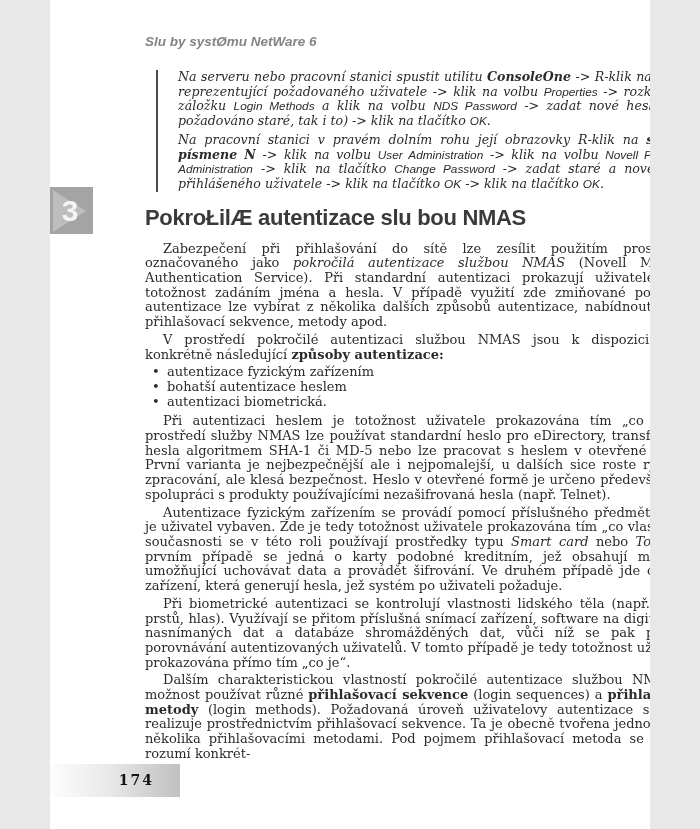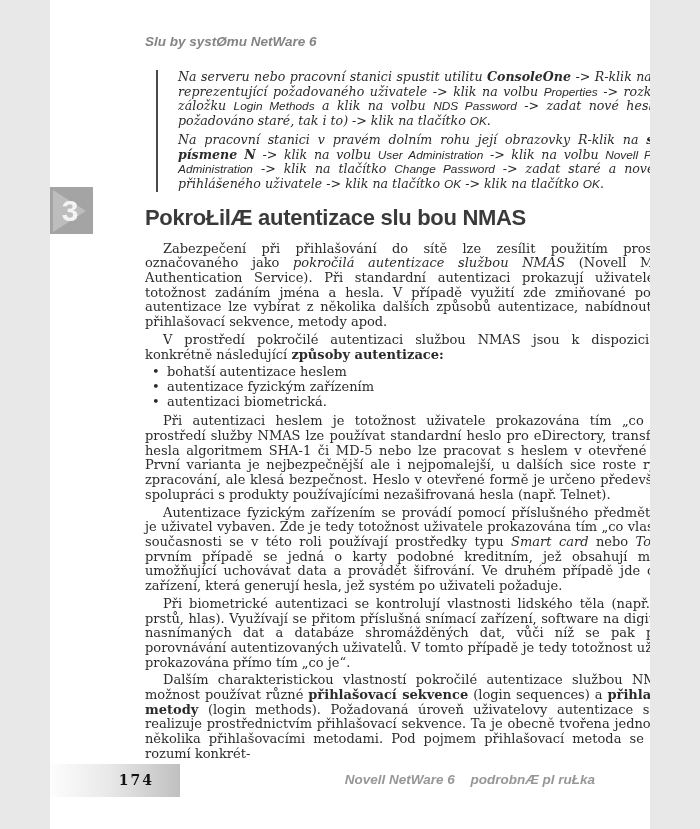--- a/index.html
+++ b/index.html
@@ -116,35 +116,31 @@
       <p class="note-p"><span>Na pracovní stanici v pravém dolním rohu její obrazovky R-klik na </span><span class="run-b">symbol písmene N</span><span> -&gt; klik na volbu </span><span class="run-sans">User Administration</span><span> -&gt; klik na volbu </span><span class="run-sans">Novell Password Administration</span><span> -&gt; klik na tlačítko </span><span class="run-sans">Change Password</span><span> -&gt; zadat staré a nové heslo přihlášeného uživatele -&gt; klik na tlačítko </span><span class="run-sans">OK</span><span> -&gt; klik na tlačítko </span><span class="run-sans">OK</span><span>.</span></p>
     </div>
 
     <h1 class="section-heading">PokroŁilÆ autentizace slu bou NMAS</h1>
 
     <div class="body-col">
       <p class="body-p"><span>Zabezpečení při přihlašování do sítě lze zesílit použitím prostředku označovaného jako </span><span class="run-i">pokročilá autentizace službou NMAS</span><span> (Novell Modular Authentication Service). Při standardní autentizaci prokazují uživatelé svoji totožnost zadáním jména a hesla. V případě využití zde zmiňované pokročilé autentizace lze vybírat z několika dalších způsobů autentizace, nabídnout různé přihlašovací sekvence, metody apod.</span></p>
       <p class="body-p"><span>V prostředí pokročilé autentizaci službou NMAS jsou k dispozici navíc konkrétně následující </span><span class="run-b">způsoby autentizace:</span></p>
 
       <ul class="bullets">
+        <li>autentizace fyzickým zařízením</li>
         <li>bohatší autentizace heslem</li>
-        <li>autentizace fyzickým zařízením</li>
         <li>autentizaci biometrická.</li>
       </ul>
 
       <p class="body-p"><span>Při autentizaci heslem je totožnost uživatele prokazována tím „co ví“. V prostředí služby NMAS lze používat standardní heslo pro eDirectory, transformaci hesla algoritmem SHA-1 či MD-5 nebo lze pracovat s heslem v otevřené formě. První varianta je nejbezpečnější ale i nejpomalejší, u dalších sice roste rychlost zpracování, ale klesá bezpečnost. Heslo v otevřené formě je určeno především pro spolupráci s produkty používajícími nezašifrovaná hesla (např. Telnet).</span></p>
       <p class="body-p"><span>Autentizace fyzickým zařízením se provádí pomocí příslušného předmětu, jímž je uživatel vybaven. Zde je tedy totožnost uživatele prokazována tím „co vlastní“. V současnosti se v této roli používají prostředky typu </span><span class="run-i">Smart card</span><span> nebo </span><span class="run-i">Token</span><span>. V prvním případě se jedná o karty podobné kreditním, jež obsahují mikročip umožňující uchovávat data a provádět šifrování. Ve druhém případě jde o ruční zařízení, která generují hesla, jež systém po uživateli požaduje.</span></p>
       <p class="body-p"><span>Při biometrické autentizaci se kontrolují vlastnosti lidského těla (např. otisky prstů, hlas). Využívají se přitom příslušná snímací zařízení, software na digitalizaci nasnímaných dat a databáze shromážděných dat, vůči níž se pak provádí porovnávání autentizovaných uživatelů. V tomto případě je tedy totožnost uživatele prokazována přímo tím „co je“.</span></p>
       <p class="body-p"><span>Dalším charakteristickou vlastností pokročilé autentizace službou NMAS je možnost používat různé </span><span class="run-b">přihlašovací sekvence</span><span> (login sequences) a </span><span class="run-b">přihlašovací metody</span><span> (login methods). Požadovaná úroveň uživatelovy autentizace se totiž realizuje prostřednictvím přihlašovací sekvence. Ta je obecně tvořena jednou nebo několika přihlašovacími metodami. Pod pojmem přihlašovací metoda se přitom rozumí konkrét-</span></p>
     </div>
 
   </div>
 
   <div class="page-num-box">
     <span class="page-num">174</span>
   </div>
 
-  <div class="footer-right">
-    <span>Novell NetWare 6</span>
-    <span class="footer-sub">podrobnÆ pl ruŁka</span>
-  </div>
 
 </div>
 
 </body></html>

